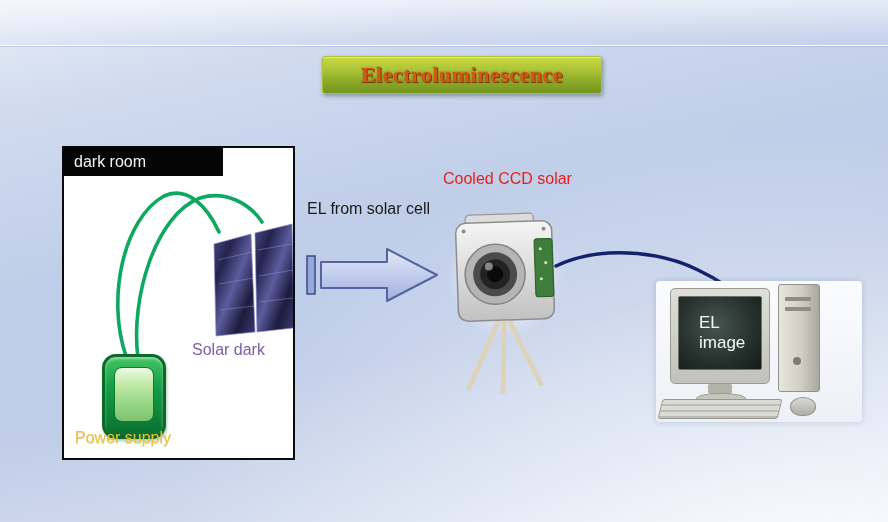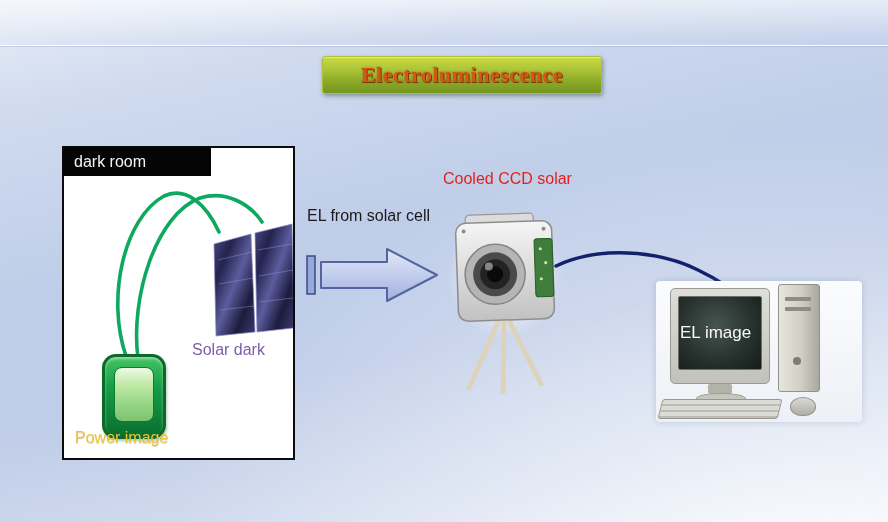--- a/index.html
+++ b/index.html
@@ -28,21 +28,21 @@
     color:#d4571a;letter-spacing:.5px;
     text-shadow:1px 1px 0 #7e3604, 0 0 2px rgba(120,50,0,.6);
   }
 
   
   .dark-room{
     position:absolute;left:62px;top:146px;width:233px;height:314px;
     background:#ffffff;border:2px solid #0b0b0b;box-sizing:border-box;
   }
   .dark-room-header{
-    position:absolute;left:-1px;top:-1px;width:148px;height:29px;background:#050505;
+    position:absolute;left:-1px;top:-1px;width:160px;height:29px;background:#050505;
     display:flex;align-items:center;padding-left:11px;box-sizing:border-box;
   }
   .dark-room-header span{color:#f5f5f5;font-size:16px;}
   .room-art{position:absolute;left:0;top:0;}
 
   .solar-label{position:absolute;left:128px;top:193px;font-size:16px;color:#7b5ea8;}
   .power-label{position:absolute;left:11px;top:281px;font-size:16px;color:#e9c53a;
     text-shadow:0 1px 1px rgba(120,90,0,.25);}
 
   
@@ -52,21 +52,21 @@
     border:3px solid #0a6a2a;box-sizing:border-box;
     box-shadow:inset 0 2px 3px rgba(255,255,255,.45), 1px 2px 3px rgba(0,60,20,.3);
   }
   .power-screen{
     position:absolute;left:9px;top:10px;right:9px;bottom:14px;border-radius:8px;
     background:linear-gradient(180deg,#eefae4 0%,#c2eaa9 30%,#93d483 70%,#7cc46e 100%);
     border:1px solid #0c7a30;
   }
 
   
-  .el-label{position:absolute;left:307px;top:207px;font-size:16px;color:#1a1a1a;}
+  .el-label{position:absolute;left:307px;top:200px;font-size:16px;color:#1a1a1a;}
   .camera-label{position:absolute;left:443px;top:170px;font-size:16px;color:#e32020;}
 
   .arrow-art{position:absolute;left:303px;top:245px;}
   .camera-art{position:absolute;left:447px;top:208px;}
   .cable-art{position:absolute;left:548px;top:240px;}
 
   
   .computer{
     position:absolute;left:656px;top:281px;width:206px;height:141px;
     background:linear-gradient(180deg,#fbfcfe,#edf0f6);
@@ -76,21 +76,21 @@
     position:absolute;left:14px;top:7px;width:100px;height:96px;
     background:linear-gradient(180deg,#dededa,#c2c2ba);
     border:1px solid #9a9a92;border-radius:5px;box-sizing:border-box;
   }
   .monitor-screen{
     position:absolute;left:7px;top:7px;right:7px;bottom:13px;
     background:radial-gradient(ellipse at 45% 40%, #47554f 0%, #28332f 55%, #131b19 100%);
     border:1px solid #6f6f68;border-radius:2px;
     display:flex;align-items:center;
   }
-  .monitor-screen span{color:#f7f7f7;font-size:17px;padding-left:1px;}
+  .monitor-screen span{color:#f7f7f7;font-size:17px;padding-left:20px;}
   .monitor-neck{position:absolute;left:52px;top:103px;width:24px;height:10px;background:#b2b2aa;border-radius:2px;}
   .monitor-base{position:absolute;left:40px;top:112px;width:48px;height:9px;background:#c6c6be;border-radius:50%;border:1px solid #9a9a92;}
   .tower{
     position:absolute;left:122px;top:3px;width:42px;height:108px;
     background:linear-gradient(90deg,#e6e6de 0%,#cfcfc6 55%,#a8a8a0 100%);
     border:1px solid #92928a;border-radius:3px;box-sizing:border-box;
   }
   .tower .slot{position:absolute;left:6px;right:8px;height:4px;background:#8d8d85;border-radius:1px;}
   .tower .slot.s1{top:12px}.tower .slot.s2{top:22px}
   .tower .btn{position:absolute;left:14px;top:72px;width:8px;height:8px;border-radius:50%;background:#7d7d75;}
@@ -150,21 +150,21 @@
 
     <div class="dark-room-header">
       <span>dark room</span>
     </div>
 
     <div class="power-supply">
       <div class="power-screen"></div>
     </div>
 
     <div class="solar-label">Solar dark</div>
-    <div class="power-label">Power image</div>
+    <div class="power-label">Power supply</div>
   </div>
 
   <div class="el-label">EL from solar cell</div>
 
   <svg class="arrow-art" width="140" height="60" viewBox="0 0 140 60">
     <defs>
       <linearGradient id="arrGrad" x1="0" y1="0" x2="0" y2="1">
         <stop offset="0" stop-color="#e2e8f8"></stop>
         <stop offset="0.5" stop-color="#c3cdec"></stop>
         <stop offset="1" stop-color="#9fb0dd"></stop>

